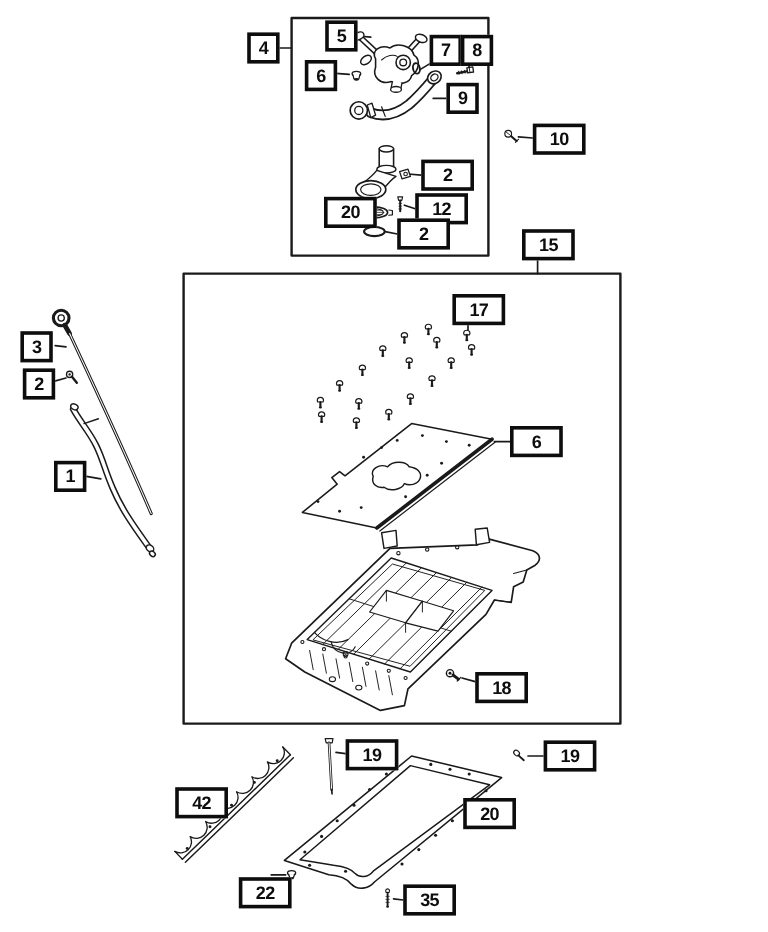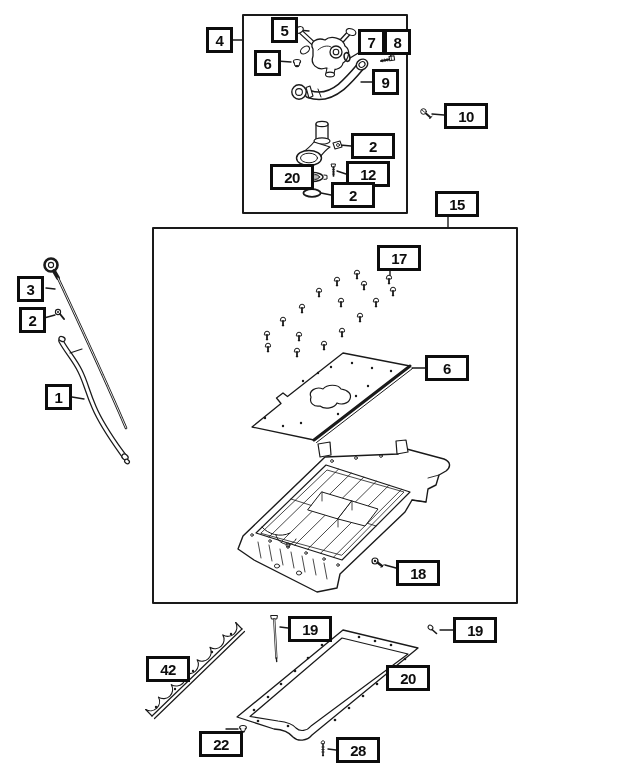--- a/index.html
+++ b/index.html
@@ -345,18 +345,18 @@
 <div class="callout wide" style="left:351px;top:133px">2</div>
 <div class="callout wide" style="left:346px;top:161px">12</div>
 <div class="callout wide" style="left:270px;top:164px">20</div>
 <div class="callout wide" style="left:331px;top:182px">2</div>
 <div class="callout wide" style="left:435px;top:191px">15</div>
 <div class="callout wide" style="left:377px;top:245px">17</div>
 <div class="callout wide" style="left:425px;top:355px">6</div>
 <div class="callout wide" style="left:396px;top:560px">18</div>
 <div class="callout wide" style="left:453px;top:617px">19</div>
 <div class="callout wide" style="left:386px;top:665px">20</div>
-<div class="callout wide" style="left:336px;top:737px">28</div>
+<div class="callout wide" style="left:336px;top:737px">35</div>
 <div class="callout wide" style="left:199px;top:731px">22</div>
 <div class="callout wide" style="left:288px;top:616px">19</div>
 <div class="callout wide" style="left:146px;top:656px">42</div>
 
 </div>
 
 </body></html>

